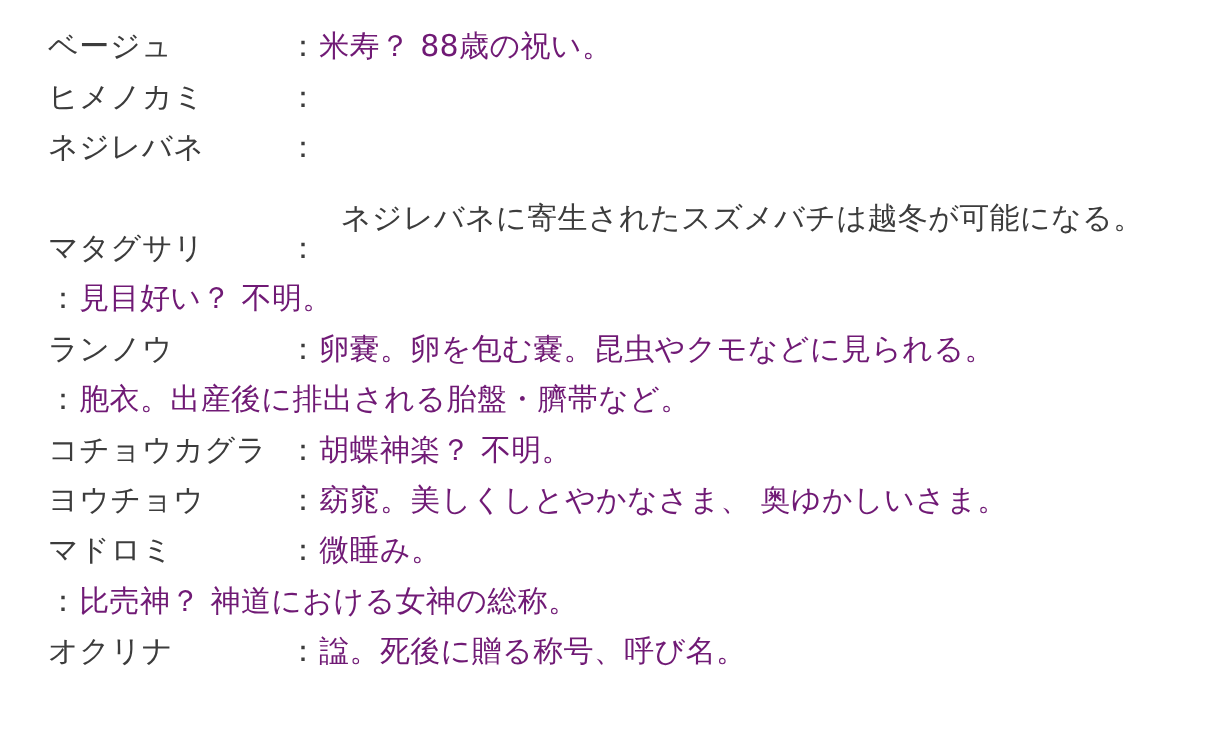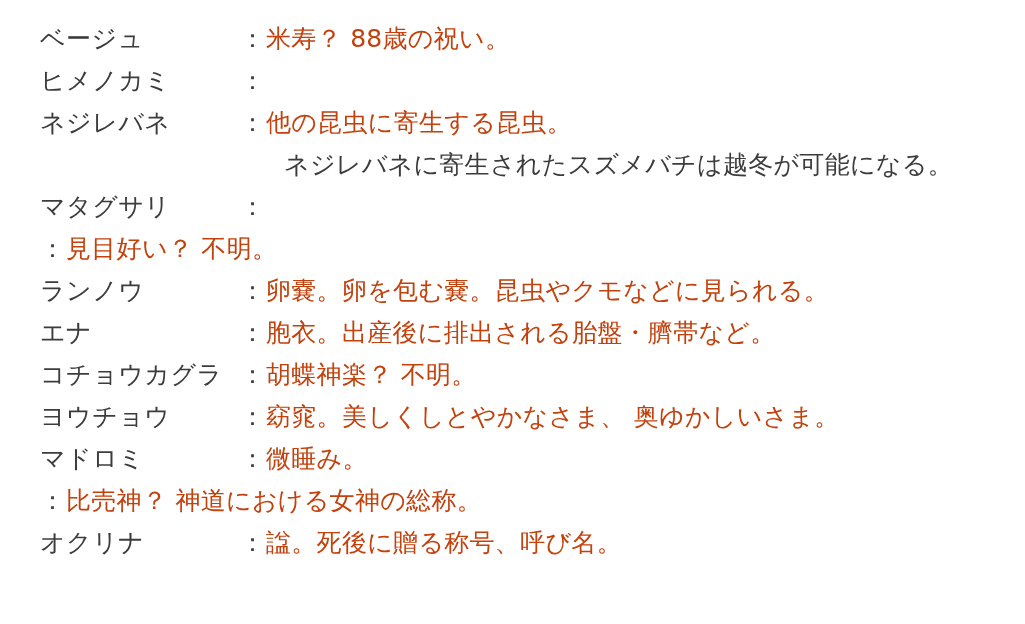--- a/index.html
+++ b/index.html
@@ -48,28 +48,28 @@
   .colon {
     flex: 0 0 auto;
     width: 26px;
     font-size: 25px;
     color: #3c3c3c;
     text-align: left;
   }
   .definition {
     flex: 1 1 auto;
     font-size: 25px;
-    color: #c2410c;
+    color: #701a75;
     white-space: nowrap;
     letter-spacing: 0.3px;
   }
   .continuation {
     display: flex;
     height: 42px;
-    align-items: flex-start;
+    align-items: flex-end;
   }
   .continuation .spacer {
     flex: 0 0 auto;
     width: 226px;
   }
   .continuation .cont-text {
     flex: 1 1 auto;
     font-size: 25px;
     color: #3c3c3c;
     white-space: nowrap;
@@ -92,21 +92,20 @@
       <div class="entry" style="display: block;">
         <div class="entry-line">
           <span class="term">ヒメノカミ</span>
           <span class="colon">：</span>
         </div>
       </div>
       <div class="entry" style="display: block;">
         <div class="entry-line">
           <span class="term">ネジレバネ</span>
           <span class="colon">：</span>
-          <span class="definition">他の昆虫に寄生する昆虫。</span>
         </div>
         <div class="continuation">
           <span class="spacer"></span>
           <span class="cont-text">ネジレバネに寄生されたスズメバチは越冬が可能になる。</span>
         </div>
       </div>
       <div class="entry" style="display: block;">
         <div class="entry-line">
           <span class="term">マタグサリ</span>
           <span class="colon">：</span>
@@ -120,21 +119,20 @@
       </div>
       <div class="entry" style="display: block;">
         <div class="entry-line">
           <span class="term">ランノウ</span>
           <span class="colon">：</span>
           <span class="definition">卵嚢。卵を包む嚢。昆虫やクモなどに見られる。</span>
         </div>
       </div>
       <div class="entry" style="display: block;">
         <div class="entry-line">
-          <span class="term">エナ</span>
           <span class="colon">：</span>
           <span class="definition">胞衣。出産後に排出される胎盤・臍帯など。</span>
         </div>
       </div>
       <div class="entry" style="display: block;">
         <div class="entry-line">
           <span class="term">コチョウカグラ</span>
           <span class="colon">：</span>
           <span class="definition">胡蝶神楽？ 不明。</span>
         </div>

